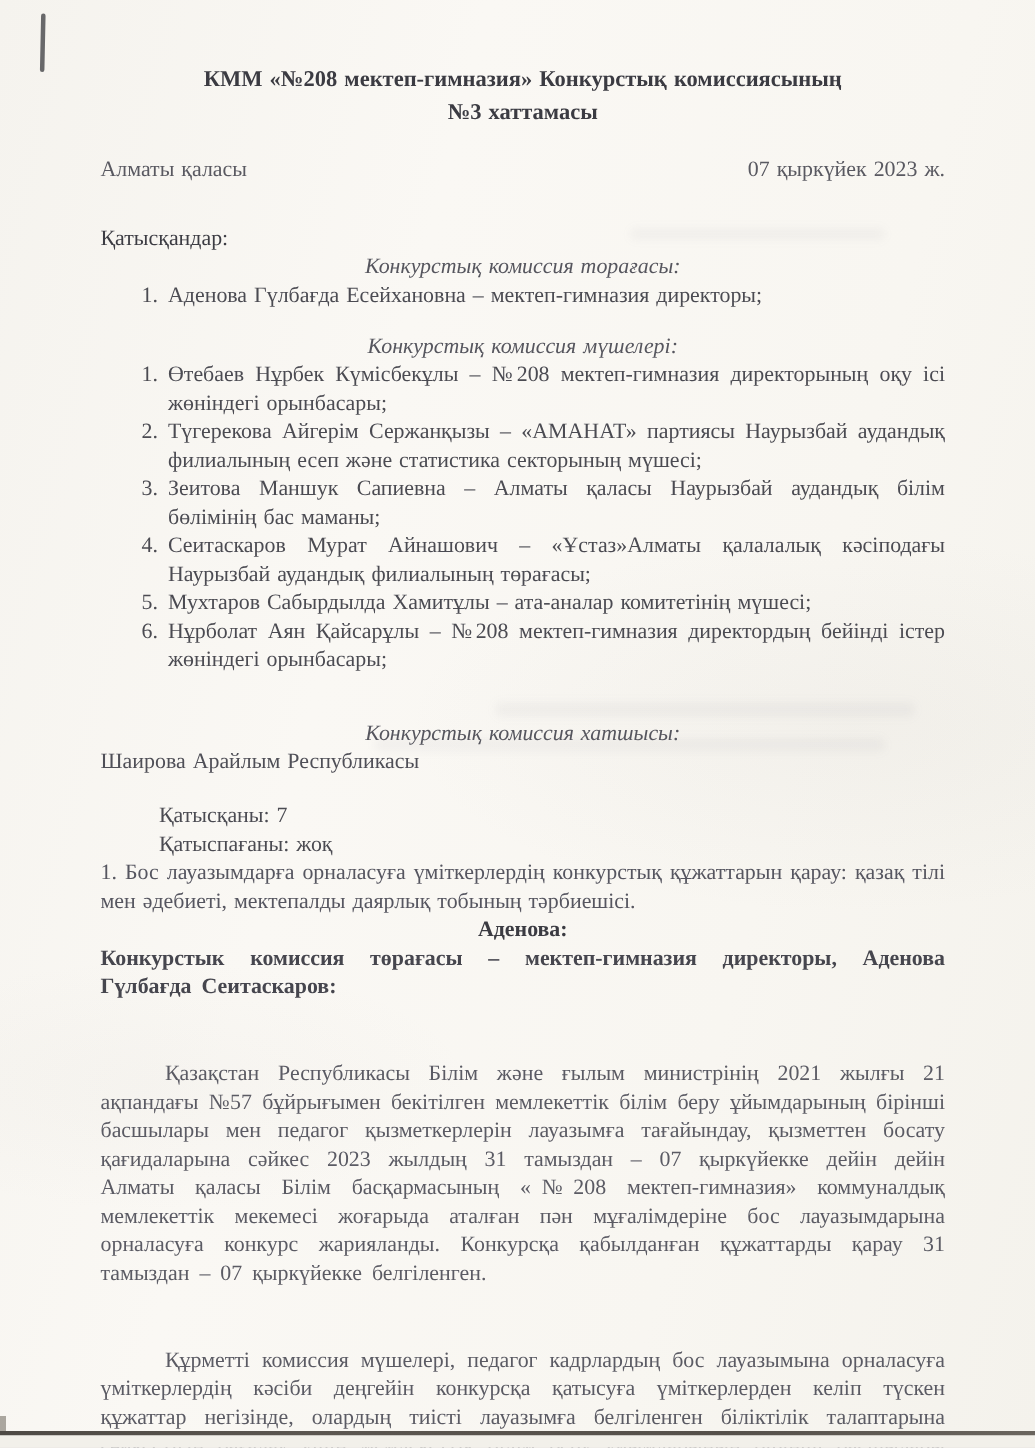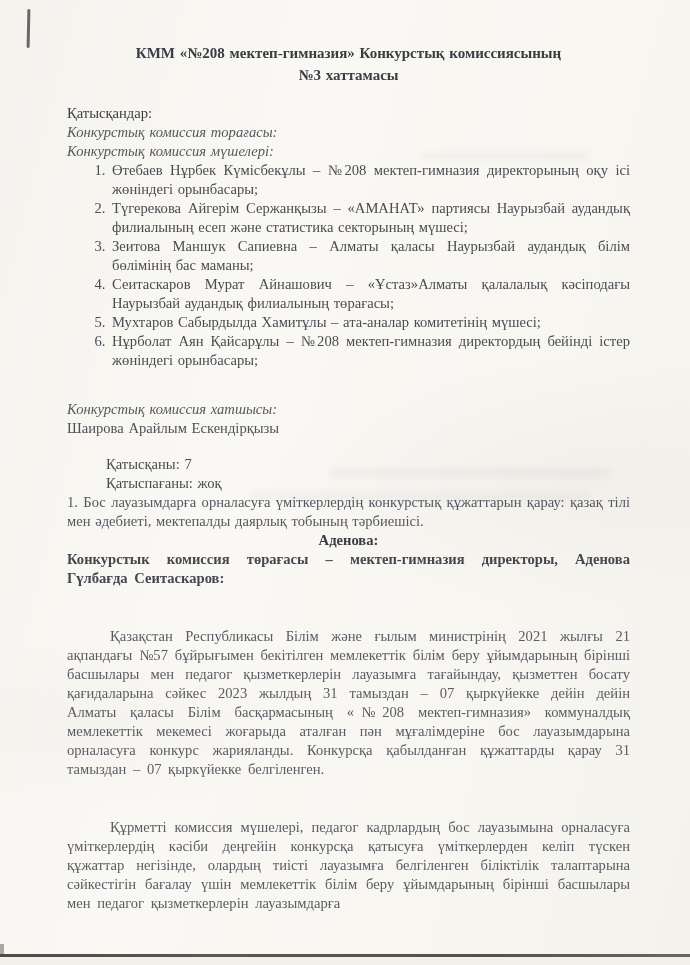--- a/index.html
+++ b/index.html
@@ -22,21 +22,21 @@
   }
   .title-block{
     text-align:center;font-weight:bold;color:#3b3b42;
     font-size:15px;line-height:22px;margin-bottom:18px;
   }
   .meta-row{
     display:flex;justify-content:space-between;
     color:#595961;margin-bottom:27px;
   }
   .h-bold{font-weight:normal;color:#3c3c43;}
-  .it{font-style:italic;color:#56565e;}
+  .it{font-style:italic;color:#56565e;text-align:center;}
   ol{margin:0;padding-left:43px;}
   ol li{text-align:justify;padding-left:2px;}
   .chair-list{margin-bottom:15px;}
   .members-list{margin-bottom:30px;}
   .secretary-name{color:#4f4f57;}
   .attend-block{margin-top:17px;margin-left:39px;}
   .center-head{text-align:center;font-weight:bold;color:#3b3b42;}
   .agenda-text{text-align:justify;color:#565660;}
   .speaker-line{font-weight:bold;text-align:justify;color:#46464e;word-spacing:3px;}
   .body-par{text-align:justify;text-indent:43px;color:#5b5b64;word-spacing:3px;margin-top:39px;}
@@ -69,37 +69,44 @@
   <div class="bleed bleed-b"></div>
   <div class="bleed bleed-c"></div>
 
   <div class="content">
 
     <div class="title-block">
       <div>КММ «№208 мектеп-гимназия» Конкурстық комиссиясының</div>
       <div>№3 хаттамасы</div>
     </div>
 
+    <div class="meta-row">
+      <span>Алматы қаласы</span>
+      <span>07 қыркүйек 2023 ж.</span>
+    </div>
 
     <div class="h-bold">Қатысқандар:</div>
 
     <div class="it">Конкурстық комиссия торағасы:</div>
+    <ol class="chair-list">
+      <li>Аденова Гүлбағда Есейхановна – мектеп-гимназия директоры;</li>
+    </ol>
 
     <div class="it">Конкурстық комиссия мүшелері:</div>
     <ol class="members-list">
       <li>Өтебаев Нұрбек Күмісбекұлы – №208 мектеп-гимназия директорының оқу ісі жөніндегі орынбасары;</li>
       <li>Түгерекова Айгерім Сержанқызы – «АМАНАТ» партиясы Наурызбай аудандық филиалының есеп және статистика секторының мүшесі;</li>
       <li>Зеитова Маншук Сапиевна – Алматы қаласы Наурызбай аудандық білім бөлімінің бас маманы;</li>
       <li>Сеитаскаров Мурат Айнашович – «Ұстаз»Алматы қалалалық кәсіподағы Наурызбай аудандық филиалының төрағасы;</li>
       <li>Мухтаров Сабырдылда Хамитұлы – ата-аналар комитетінің мүшесі;</li>
       <li>Нұрболат Аян Қайсарұлы – №208 мектеп-гимназия директордың бейінді істер жөніндегі орынбасары;</li>
     </ol>
 
     <div class="it">Конкурстық комиссия хатшысы:</div>
-    <div class="secretary-name">Шаирова Арайлым Ескендірқызы</div>
+    <div class="secretary-name">Шаирова Арайлым Республикасы</div>
 
     <div class="attend-block">
       <div>Қатысқаны: 7</div>
       <div>Қатыспағаны: жоқ</div>
     </div>
 
     <div class="agenda-text">1. Бос лауазымдарға орналасуға үміткерлердің конкурстық құжаттарын қарау: қазақ тілі мен әдебиеті, мектепалды даярлық тобының тәрбиешісі.</div>
 
     <div class="center-head">Аденова:</div>
     <div class="speaker-line">Конкурстык комиссия төрағасы – мектеп-гимназия директоры, Аденова Гүлбағда Сеитаскаров:</div>

